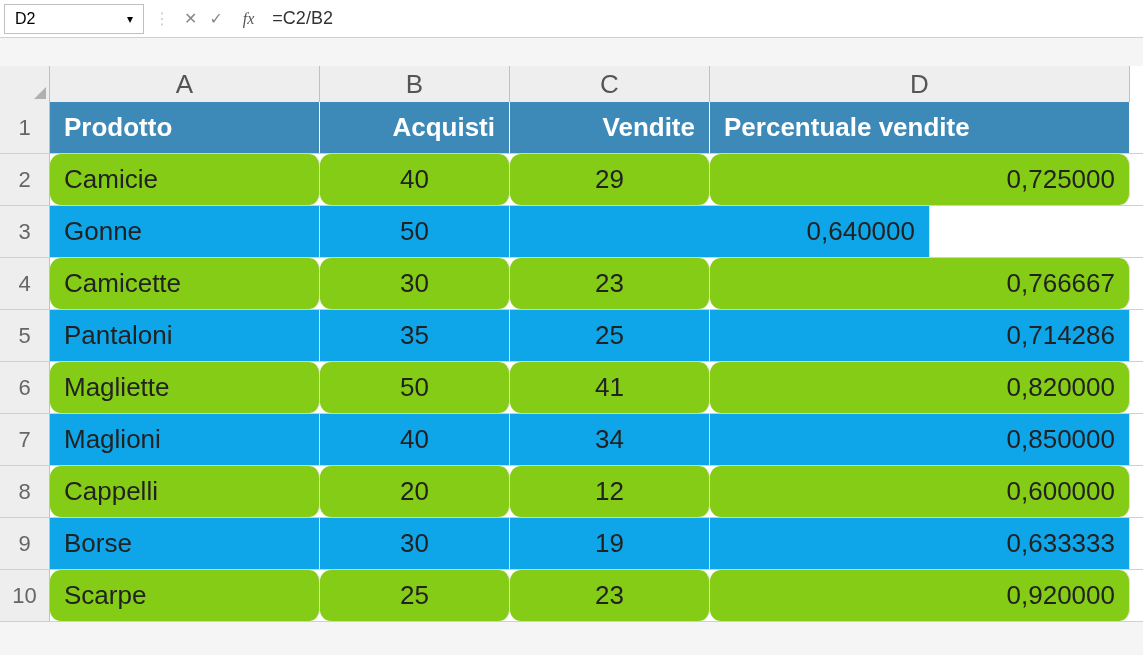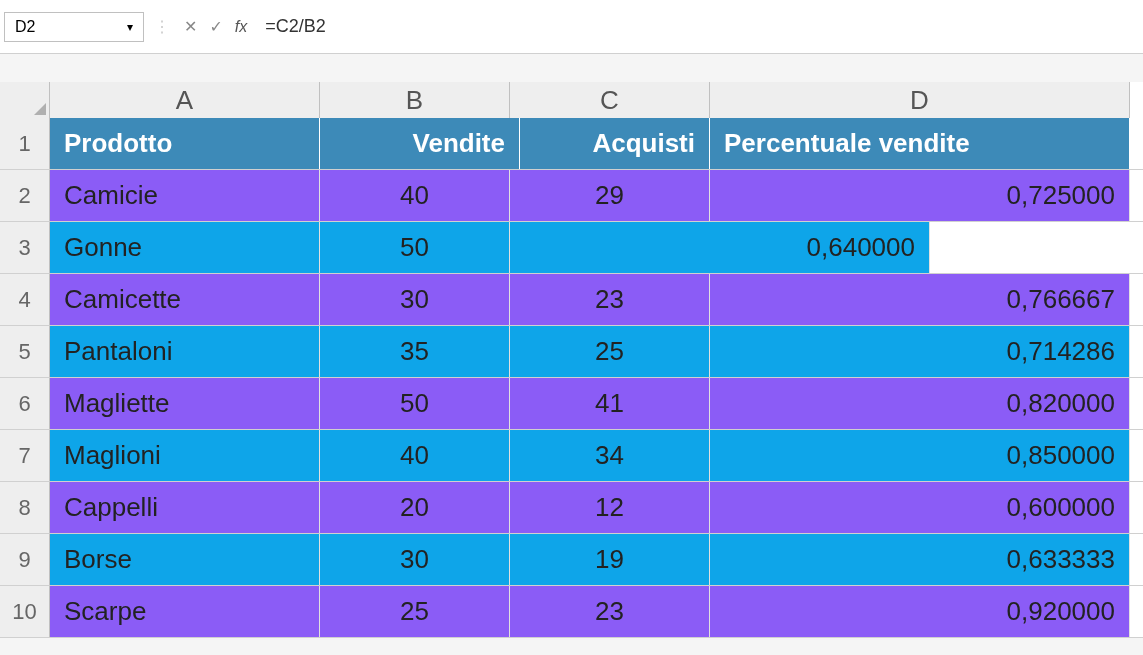--- a/index.html
+++ b/index.html
@@ -3,21 +3,21 @@
   <meta charset="utf-8">
   <style>
     * { box-sizing: border-box; margin: 0; padding: 0; }
     body { font-family: 'Segoe UI', Arial, sans-serif; background: #f5f5f5; width: 1143px; }
 
     .formula-bar {
       display: flex;
       align-items: center;
       background: #fff;
       border-bottom: 1px solid #d0d0d0;
-      height: 54px;
+      height: 38px;
       font-size: 16px;
     }
     .name-box {
       width: 140px;
       padding: 4px 10px;
       border: 1px solid #c0c0c0;
       background: #fff;
       display: flex;
       align-items: center;
       justify-content: space-between;
@@ -28,21 +28,21 @@
     .name-box-chevron { color: #666; font-size: 12px; }
     .fb-icons {
       display: flex;
       align-items: center;
       padding: 0 8px;
       gap: 12px;
       color: #888;
     }
     .fb-icons span { font-size: 16px; }
     .fb-divider { color: #ccc; margin: 0 2px; }
-    .fx-label { font-style: italic; font-family: Liberation Sans, sans-serif; color: #555; }
+    .fx-label { font-style: italic; font-family: Liberation Serif, serif; color: #555; margin-left: 8px; }
     .formula-input {
       flex: 1;
       padding: 4px 10px;
       color: #333;
       font-size: 18px;
     }
 
     .sheet-area { background: #fff; margin-top: 28px; }
 
     .grid-row { display: flex; border-bottom: 1px solid #d0d0d0; }
@@ -105,21 +105,21 @@
       padding: 6px 14px;
       font-size: 26px;
       color: #222;
       display: flex;
       align-items: center;
     }
     .cell.num { justify-content: center; }
     .cell.numr { justify-content: flex-end; }
     .cell.text { justify-content: flex-start; }
 
-    .striped { background: #8b5cf6; }
+    .striped { background: #84cc16; border-radius: 11px; }
     .plain { background: #0ea5e9; }
   </style>
 </head>
 <body>
 
 <div class="formula-bar">
   <div class="name-box">
     <span>D2</span>
     <span class="name-box-chevron">▾</span>
   </div>
@@ -140,22 +140,22 @@
       </div>
     <div class="col-header-cell col-A">A</div>
     <div class="col-header-cell col-B">B</div>
     <div class="col-header-cell col-C">C</div>
     <div class="col-header-cell col-D">D</div>
   </div>
 
   <div class="grid-row data-row table-header-row">
     <div class="row-header-cell">1</div>
     <div class="cell col-A">Prodotto</div>
+    <div class="cell col-B" style="justify-content:flex-end;">Acquisti</div>
     <div class="cell col-C" style="justify-content:flex-end;">Vendite</div>
-    <div class="cell col-B" style="justify-content:flex-end;">Acquisti</div>
     <div class="cell col-D" style="justify-content:flex-start;text-align:right;">Percentuale vendite</div>
   </div>
 
   <div class="grid-row data-row">
     <div class="row-header-cell">2</div>
     <div class="cell col-A text striped">Camicie</div>
     <div class="cell col-B num striped">40</div>
     <div class="cell col-C num striped">29</div>
     <div class="cell col-D numr striped">0,725000</div>
   </div>

